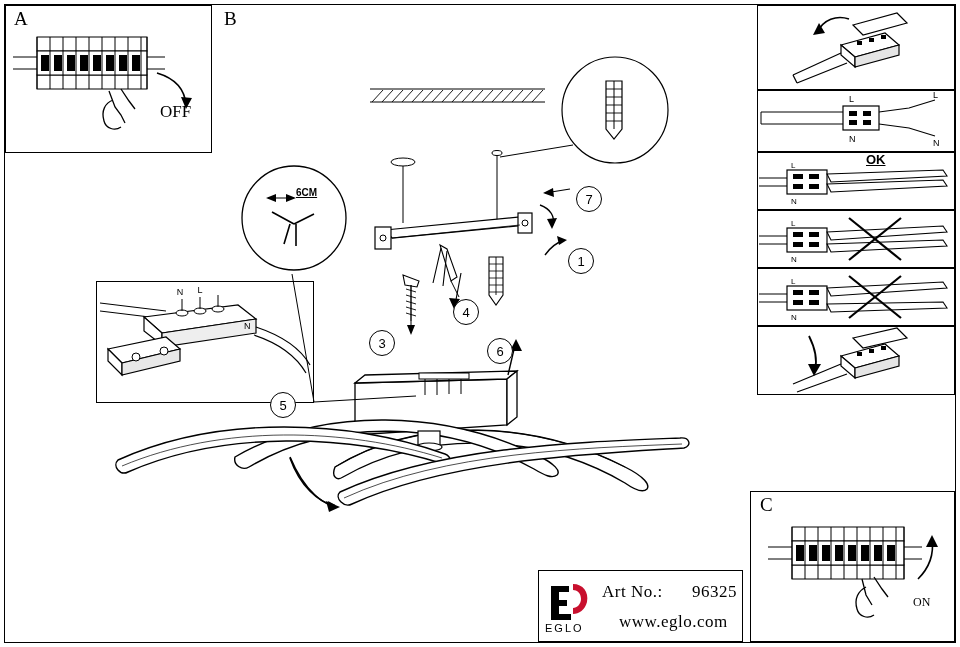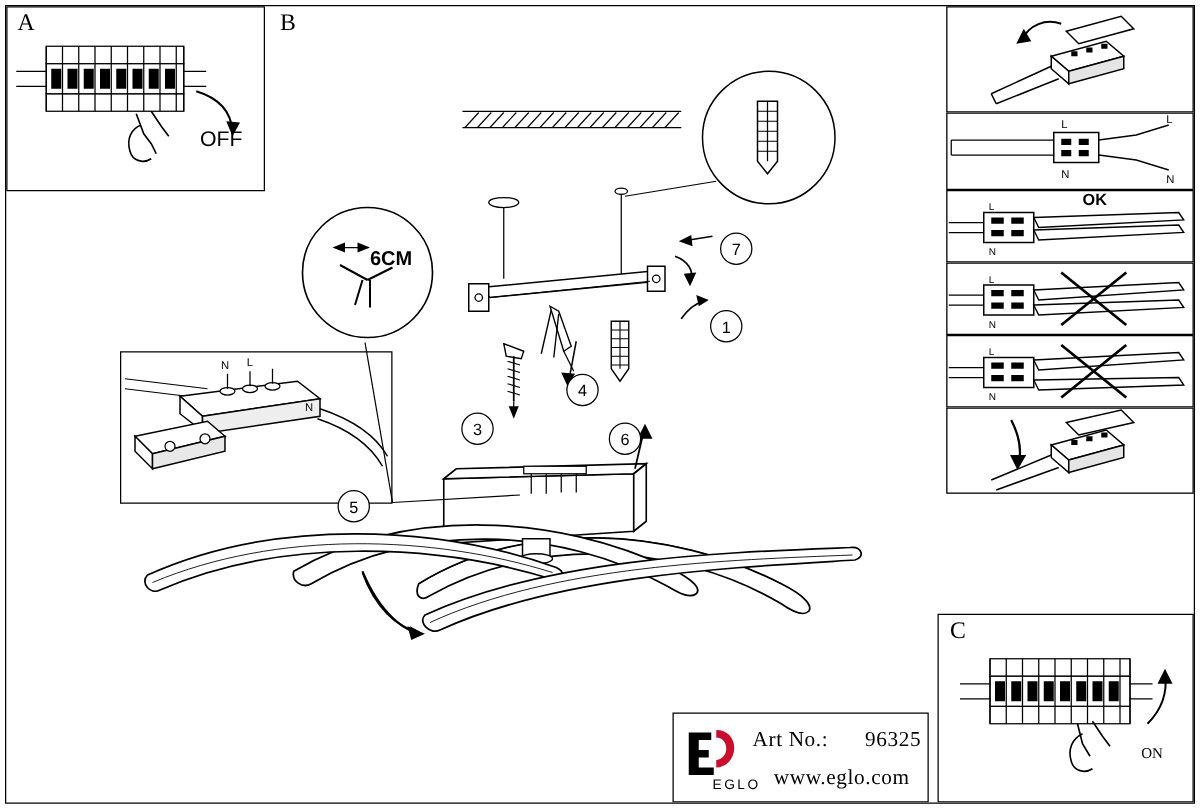--- a/index.html
+++ b/index.html
@@ -1,21 +1,21 @@
 <!DOCTYPE html>
 <html><head>
 <meta charset="utf-8">
 <style>
   html,body{margin:0;padding:0;background:#ffffff;}
   body{font-family:"Liberation Sans", sans-serif;}
   #page{position:relative;width:960px;height:647px;background:#fff;overflow:hidden;}
   .frame{position:absolute;left:4px;top:4px;width:952px;height:639px;border:1px solid #000;box-sizing:border-box;}
   .panel{position:absolute;border:1px solid #000;background:#fff;box-sizing:border-box;}
   .lbl{position:absolute;font-family:"Liberation Sans", sans-serif;color:#000;white-space:nowrap;}
-  .bold{font-weight:bold;}
+  .bold{font-weight:bold;text-decoration:underline;}
   .circnum{position:absolute;width:24px;height:24px;border:1px solid #000;border-radius:50%;
            display:flex;align-items:center;justify-content:center;font-size:13px;background:#fff;}
   .secbox{position:absolute;border:1px solid #000;background:#fff;box-sizing:border-box;}
   .seclabel{position:absolute;font-size:19px;font-family:"Liberation Serif", serif;}
   svg{display:block;}
   .brandtxt{font-family:Liberation Serif, serif;font-size:17px;color:#000;letter-spacing:.5px;}
   .eglo-word{font-family:"Liberation Sans", sans-serif;font-size:11px;letter-spacing:2px;color:#000;}
 </style>
 </head>
 <body>
@@ -63,21 +63,21 @@
       <line x1="142" y1="52" x2="160" y2="52"></line>
       <line x1="142" y1="64" x2="160" y2="64"></line>
     </g>
 
     <path d="M104 86 L110 102 L116 110 L120 118 M108 95 C100 98 96 106 99 116 C101 124 110 126 116 122" fill="none" stroke="#000" stroke-width="1.3"></path>
     <path d="M116 84 L124 96 L130 104" fill="none" stroke="#000" stroke-width="1.3"></path>
 
     <path d="M152 68 C172 74 180 86 181 100" fill="none" stroke="#000" stroke-width="1.6"></path>
     <polygon points="181,104 176,92 187,93" fill="#000"></polygon>
   </svg>
-  <div class="lbl" style="left:160px;top:102px;font-size:17px;font-family:Liberation Sans, sans-serif;">OFF</div>
+  <div class="lbl" style="left:160px;top:102px;font-size:17px;font-family:Liberation Serif, serif;">OFF</div>
 
   <div class="seclabel" style="left:224px;top:8px;">B</div>
 
   <svg style="position:absolute;left:215px;top:5px;" width="540" height="500" viewBox="0 0 540 500">
 
     <g stroke="#000" stroke-width="1">
       <line x1="155" y1="97" x2="330" y2="97"></line>
       <line x1="155" y1="84" x2="330" y2="84"></line>
     </g>
     <g stroke="#000" stroke-width="0.9">
@@ -209,21 +209,21 @@
   </svg>
 
   <svg style="position:absolute;left:238px;top:162px;" width="112" height="112" viewBox="0 0 112 112">
     <circle cx="56" cy="56" r="52" fill="#fff" stroke="#000" stroke-width="1.3"></circle>
     <path d="M34 50 L56 62 M56 62 L76 52" fill="none" stroke="#000" stroke-width="1.6"></path>
     <path d="M52 62 L46 82 M58 62 L58 84" fill="none" stroke="#000" stroke-width="1.6"></path>
     <line x1="30" y1="36" x2="56" y2="36" stroke="#000" stroke-width="1"></line>
     <polygon points="28,36 38,32 38,40" fill="#000"></polygon>
     <polygon points="58,36 48,32 48,40" fill="#000"></polygon>
   </svg>
-  <div class="lbl bold" style="left:296px;top:199px;font-size:16px;font-family:'Liberation Sans',sans-serif;">6CM</div>
+  <div class="lbl bold" style="left:296px;top:187px;font-size:10px;font-family:'Liberation Sans',sans-serif;">6CM</div>
 
   <div class="panel" style="left:96px;top:281px;width:218px;height:122px;"></div>
   <svg style="position:absolute;left:96px;top:281px;" width="218" height="122" viewBox="0 0 218 122">
 
     <g stroke="#000" stroke-width="1">
       <line x1="4" y1="22" x2="70" y2="30"></line>
       <line x1="4" y1="30" x2="70" y2="38"></line>
     </g>
 
     <polygon points="48,36 142,24 160,38 66,52" fill="#fff" stroke="#000" stroke-width="1.2"></polygon>
@@ -454,18 +454,18 @@
     <polygon points="182,44 176,56 188,56" fill="#000"></polygon>
   </svg>
   <div class="lbl" style="left:913px;top:595px;font-size:12px;font-family:'Liberation Serif',serif;">ON</div>
 
   <div class="panel" style="left:538px;top:570px;width:205px;height:72px;"></div>
 
   <svg style="position:absolute;left:547px;top:580px;" width="46" height="42" viewBox="0 0 46 42">
     <path d="M4 6 L22 6 L22 12 L12 12 L12 20 L20 20 L20 26 L12 26 L12 34 L24 34 L24 40 L4 40 Z" fill="#000"></path>
     <path d="M26 4 C36 4 42 12 40 22 C38 30 32 34 26 34 L26 28 C30 28 34 24 34 19 C34 13 30 10 26 10 Z" fill="#c8102e"></path>
   </svg>
-  <div class="eglo-word" style="position:absolute;left:570px;top:622px;">EGLO</div>
+  <div class="eglo-word" style="position:absolute;left:545px;top:622px;">EGLO</div>
 
   <div class="lbl brandtxt" style="left:602px;top:582px;">Art No.:</div>
   <div class="lbl brandtxt" style="left:692px;top:582px;">96325</div>
   <div class="lbl brandtxt" style="left:619px;top:612px;">www.eglo.com</div>
 </div>
 
 </body></html>

